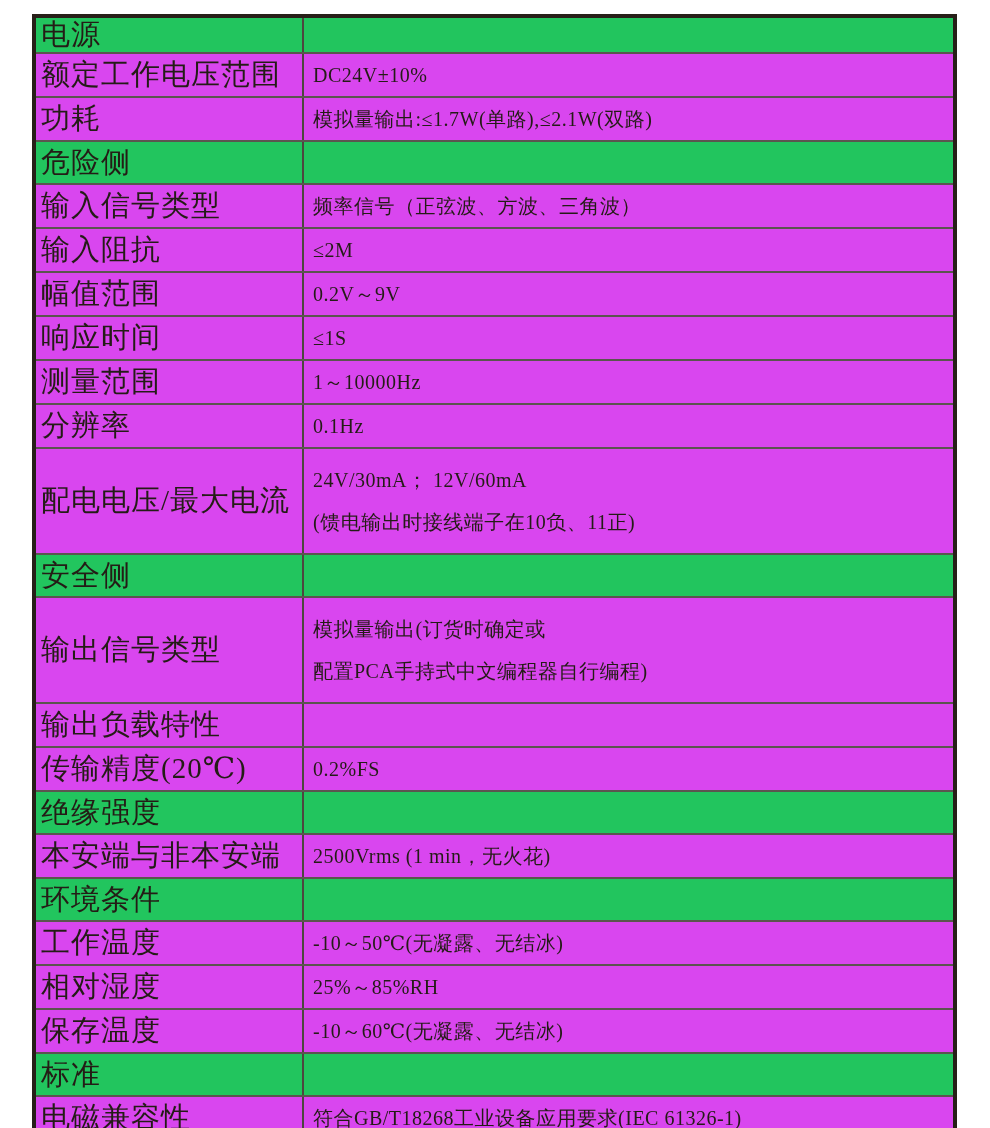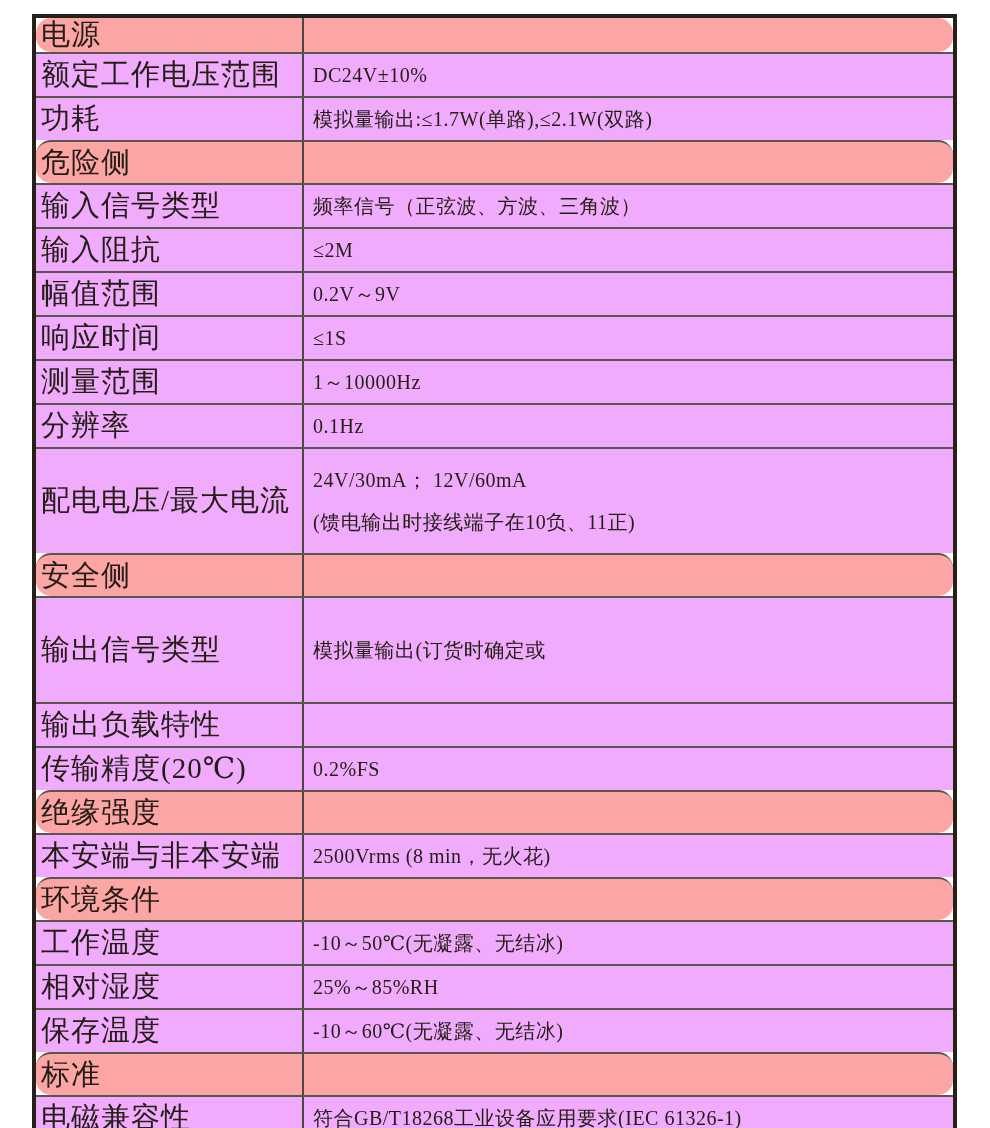--- a/index.html
+++ b/index.html
@@ -24,30 +24,29 @@
   }
   .row {
     display: flex;
     border-top: 2px solid #5b554f;
     box-sizing: border-box;
   }
   .row:first-child {
     border-top: none;
   }
   .row.section {
-    background: #fca5a5;
+    background: #22c55e;
     height: 43px;
-    border-radius: 15px;
   }
   .row.section.first {
     height: 34px;
   }
   .row.data {
     height: 44px;
-    background: #f0abfc;
+    background: #d946ef;
   }
   .row.data.tall {
     height: 106px;
   }
   .cell-label {
     width: 268px;
     min-width: 268px;
     box-sizing: border-box;
     border-right: 2px solid #4d463f;
     display: flex;
@@ -141,39 +140,40 @@
       </div>
     </div>
     <div class="row section">
       <div class="cell-label">安全侧</div>
       <div class="cell-value"></div>
     </div>
     <div class="row data tall">
       <div class="cell-label">输出信号类型</div>
       <div class="cell-value">
         <div class="value-line">模拟量输出(订货时确定或</div>
+        <div class="value-line">配置PCA手持式中文编程器自行编程)</div>
       </div>
     </div>
     <div class="row data">
       <div class="cell-label">输出负载特性</div>
     </div>
     <div class="row data">
       <div class="cell-label">传输精度(20℃)</div>
       <div class="cell-value">
         <div class="value-line">0.2%FS</div>
       </div>
     </div>
     <div class="row section">
       <div class="cell-label">绝缘强度</div>
       <div class="cell-value"></div>
     </div>
     <div class="row data">
       <div class="cell-label">本安端与非本安端</div>
       <div class="cell-value">
-        <div class="value-line">2500Vrms (8 min，无火花)</div>
+        <div class="value-line">2500Vrms (1 min，无火花)</div>
       </div>
     </div>
     <div class="row section">
       <div class="cell-label">环境条件</div>
       <div class="cell-value"></div>
     </div>
     <div class="row data">
       <div class="cell-label">工作温度</div>
       <div class="cell-value">
         <div class="value-line">-10～50℃(无凝露、无结冰)</div>

